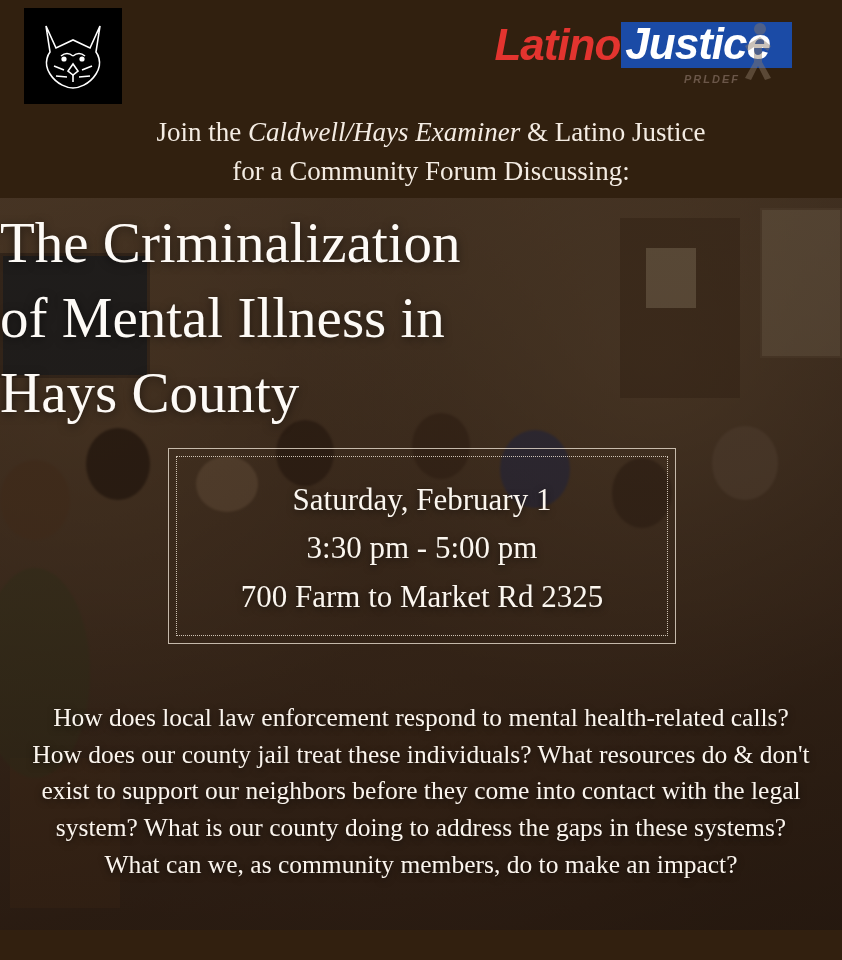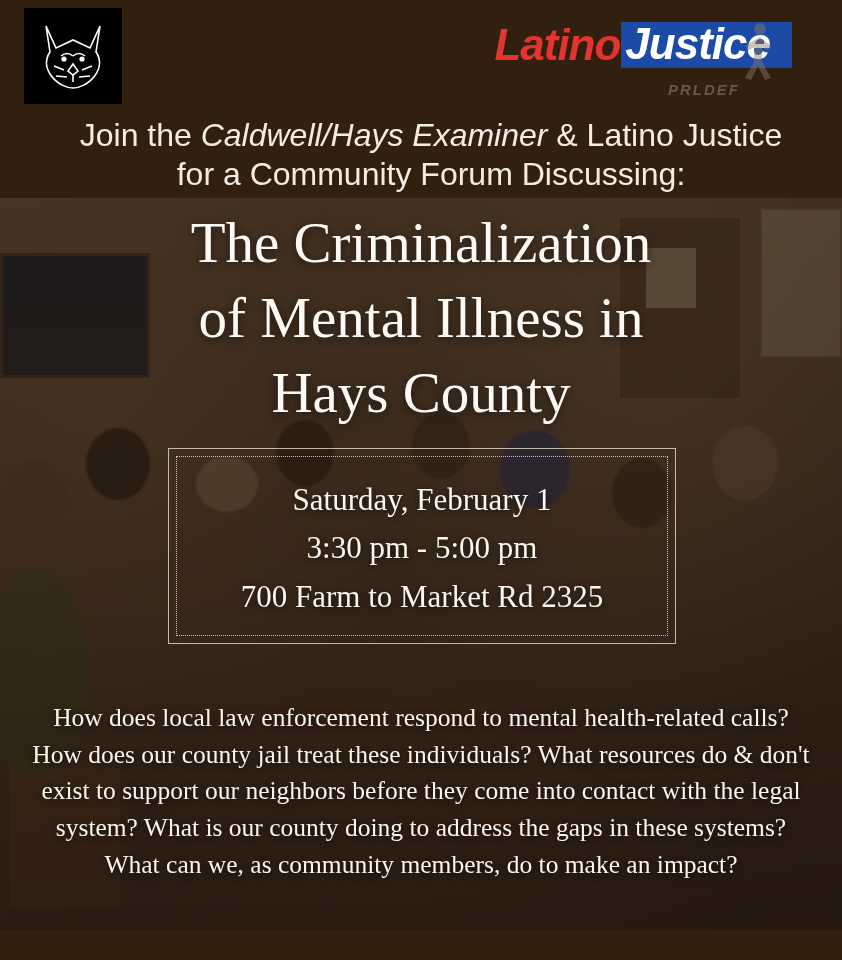--- a/index.html
+++ b/index.html
@@ -48,33 +48,33 @@
     background: #1b4ba6;
     padding: 0 22px 2px 4px;
     margin-left: 1px;
   }
   .lj-mark {
     position: absolute; right: 10px; top: 6px;
     width: 44px; height: 60px;
     opacity: .45;
   }
   .lj-sub {
-    position: absolute; right: 52px; top: 68px;
+    position: absolute; right: 52px; top: 60px;
     color: #6a5648;
     font-family: "Liberation Sans", sans-serif;
-    font-size: 15px;
+    font-size: 11px;
     letter-spacing: 2px;
   }
 
   .join-line, .join-line2 {
     position: absolute; left: 0; width: 842px;
     text-align: center;
     color: #f4ece3;
-    font-size: 32px;
-    font-family: Liberation Sans, sans-serif;
+    font-size: 27px;
+    font-family: Liberation Serif, serif;
     padding-left: 20px;
   }
   .join-line { top: 117px; }
   .join-line2 { top: 156px; }
   .join-line em { font-style: italic; }
 
   
   .photo {
     position: absolute; top: 198px; left: 0;
     width: 842px; height: 735px;
@@ -95,21 +95,21 @@
   .rect { position: absolute; }
 
   .darken {
     position: absolute; inset: 0;
     background: linear-gradient(to bottom, rgba(40,25,14,.55), rgba(40,25,14,.62) 55%, rgba(35,21,12,.72));
   }
 
   
   .headline {
     position: absolute; top: 205px; left: 0; width: 842px;
-    text-align: center;
+    text-align: left;
     color: #fdfaf6;
     font-size: 57px;
     line-height: 1.32;
     z-index: 4;
     text-shadow: 0 2px 10px rgba(0,0,0,.55);
   }
 
   
   .details {
     position: absolute; top: 448px; left: 168px;

